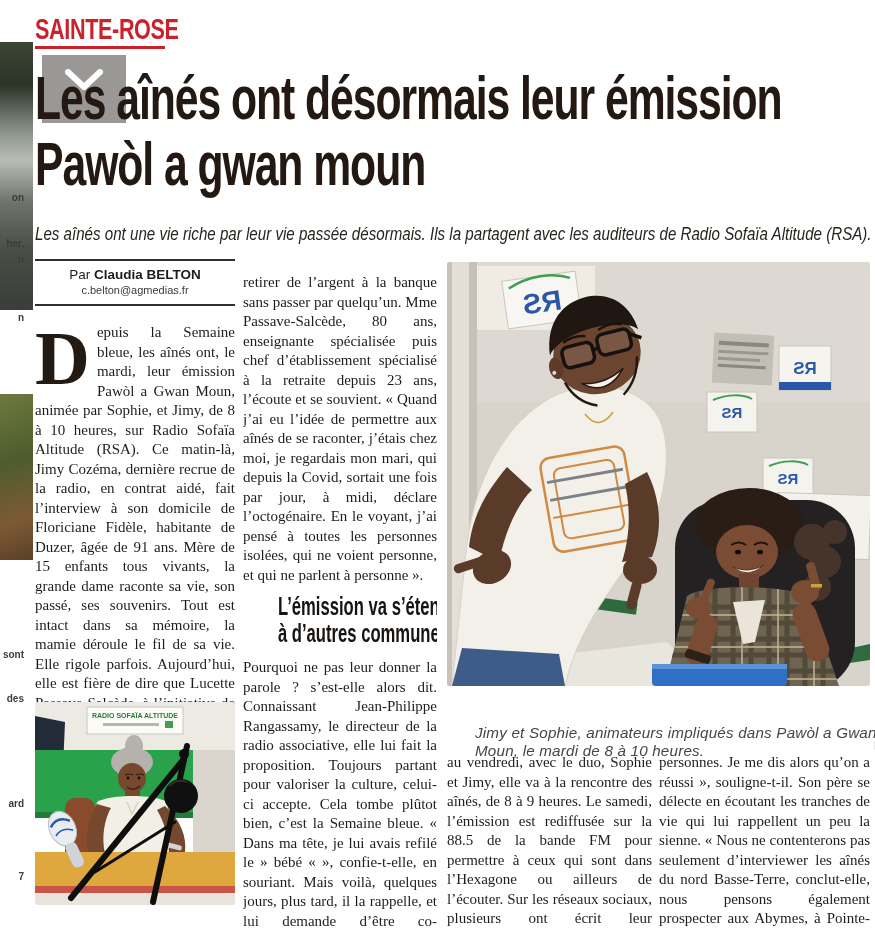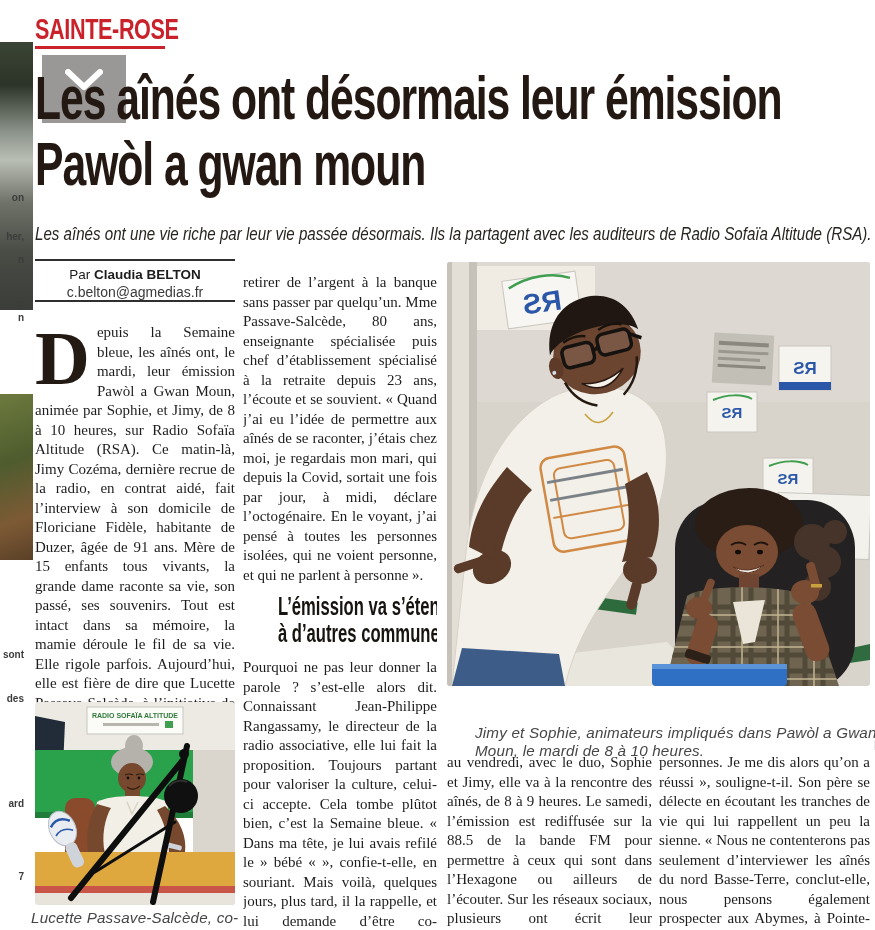--- a/index.html
+++ b/index.html
@@ -28,24 +28,24 @@
   .headline-line{position:absolute;left:35px;font-size:61px;font-weight:700;color:#231812;
     letter-spacing:-1.5px;transform:scaleX(.70);transform-origin:0 0;white-space:nowrap;line-height:1;}
   .hl1{top:68px;} .hl2{top:134px;}
 
   
   .standfirst{position:absolute;left:35px;top:224px;font-size:18px;font-style:italic;
     color:#28241f;transform:scaleX(.84);transform-origin:0 0;white-space:nowrap;font-weight:500;}
 
   
   .byline{position:absolute;left:35px;top:259px;width:200px;border-top:2px solid #2f2f2f;
-    border-bottom:2px solid #2f2f2f;text-align:center;padding:6px 0 0;box-sizing:border-box;}
+    border-bottom:2px solid #2f2f2f;text-align:center;padding:6px 0 8px;box-sizing:border-box;}
   .byline .l1{font-size:13.5px;color:#1d1d1d;}
   .byline .l1 b{font-weight:700;}
-  .byline .l2{font-size:14px;color:#3a3a3a;margin-top:2px;}
+  .byline .l2{font-size:11px;color:#3a3a3a;margin-top:2px;}
 
   
   .bodytxt{font-family:"Liberation Serif",serif;font-size:15px;line-height:19.5px;
     text-align:justify;color:#1d1d1d;margin-top:11px;}
   .col{position:absolute;overflow:hidden;}
   .col1{left:35px;top:312px;width:200px;height:390px;}
   .col2{left:243px;top:262px;width:194px;height:668px;}
   .col3{left:447px;top:742px;width:205px;height:188px;}
   .col4{left:659px;top:742px;width:211px;height:188px;}
   .dropcap{float:left;font-family:"Liberation Serif",serif;font-weight:700;font-size:76px;
@@ -64,21 +64,21 @@
   .credit{position:absolute;right:2px;top:13px;font-size:13px;font-style:normal;color:#8f8f8f;}
 </style>
 </head>
 <body>
 
 <div class="page">
 
   <div class="edge-img1"></div>
   <div class="edge-img2"></div>
   <div class="edge-frag" style="top:192px">on</div>
-  <div class="edge-frag" style="top:231px">her,</div>
+  <div class="edge-frag" style="top:238px">her,</div>
   <div class="edge-frag" style="top:254px">n</div>
   <div class="edge-frag" style="top:298px">e</div>
   <div class="edge-frag" style="top:312px">n</div>
   <div class="edge-frag" style="top:649px">sont</div>
   <div class="edge-frag" style="top:693px">des</div>
   <div class="edge-frag" style="top:798px">ard</div>
   <div class="edge-frag" style="top:871px">7</div>
 
   <div class="kicker">SAINTE-ROSE</div>
   <div class="kicker-rule"></div>
@@ -317,15 +317,14 @@
       <path d="M134,84 A16,16 0 0 1 152,80" stroke="#2e2e2e" stroke-width="2" fill="none"></path>
       <g transform="rotate(-25 30 132)">
         <ellipse cx="30" cy="126" rx="13" ry="18" fill="#e9ecf1" stroke="#b9bec7"></ellipse>
         <path d="M20,120 Q30,112 40,122" stroke="#2b57a8" stroke-width="2.5" fill="none"></path>
         <path d="M21,130 Q30,124 39,132" stroke="#2b57a8" stroke-width="1.6" fill="none"></path>
         <rect x="24" y="142" width="12" height="26" rx="5" fill="#cfd3da"></rect>
       </g>
     </svg>
   </div>
 
-  <div class="caption caption-left">Lucette Passave-Salcède, co-</div>
 
 </div>
 
 </body></html>

